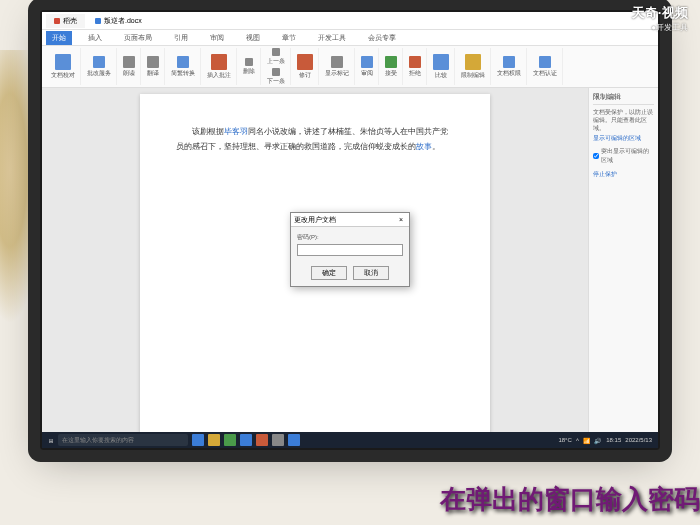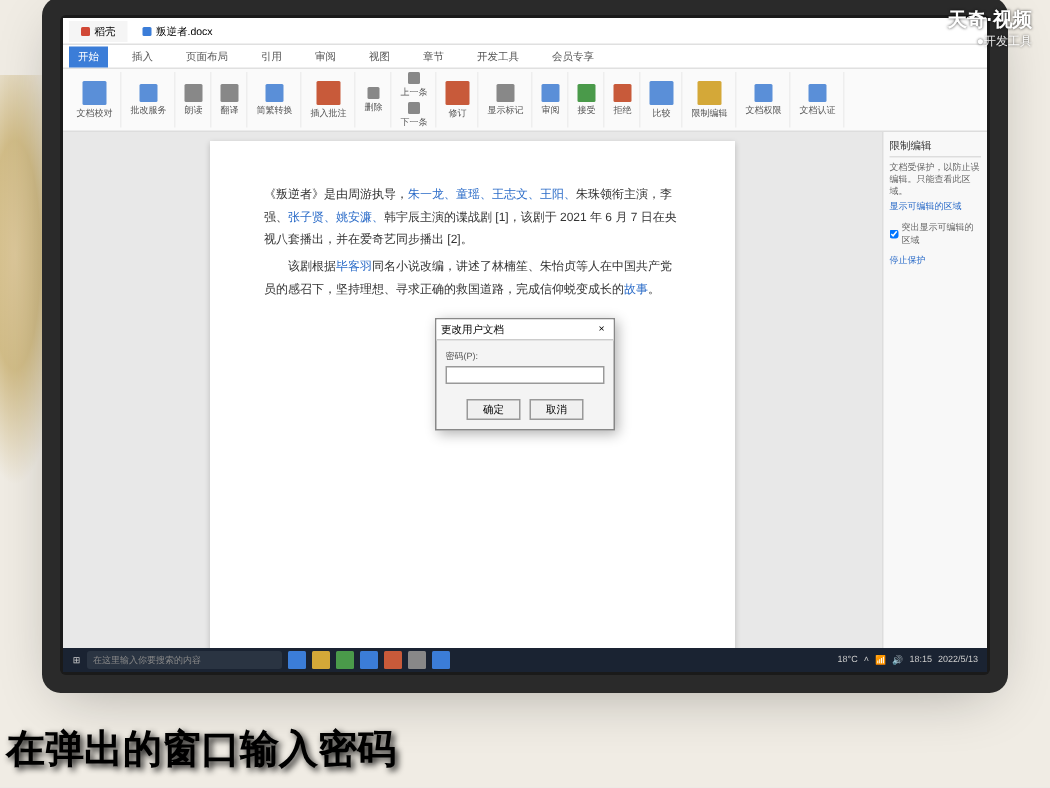--- a/index.html
+++ b/index.html
@@ -3,21 +3,21 @@
 <meta charset="utf-8">
 <style>
 *{margin:0;padding:0;box-sizing:border-box;font-family:"Microsoft YaHei",SimSun,sans-serif}
 body{width:700px;height:525px;background:#f0ece4;position:relative;overflow:hidden}
 .bgdeco{position:absolute;left:0;top:50px;width:50px;height:300px;background:radial-gradient(ellipse at 20% 40%,#d4b87a 0%,#c4a860 30%,transparent 60%);opacity:.7}
 .monitor{position:absolute;left:40px;top:10px;width:620px;height:440px;background:#1a1a1a;border-radius:4px;box-shadow:0 0 0 12px #2a2a2a,0 10px 40px rgba(0,0,0,.3)}
 .screen{position:absolute;left:2px;top:2px;right:2px;bottom:2px;background:#fff;overflow:hidden}
 .watermark{position:absolute;right:12px;top:4px;color:#fff;font-size:12px;text-align:right;z-index:999;text-shadow:0 0 2px rgba(0,0,0,.8)}
 .watermark .wl1{font-size:13px;font-weight:bold}
 .watermark .wl2{font-size:8px;opacity:.9}
-.subtitle{position:absolute;bottom:8px;left:4px;right:0;text-align:left;color:#000000;font-size:26px;font-weight:bold;text-shadow:2px 2px 4px rgba(0,0,0,.9);z-index:1000}
+.subtitle{position:absolute;bottom:8px;left:16px;right:0;text-align:right;color:#701a75;font-size:26px;font-weight:bold;text-shadow:2px 2px 4px rgba(0,0,0,.9);z-index:1000}
 
 .wtitle{height:18px;background:#fff;border-bottom:1px solid #e0e0e0;display:flex;align-items:center;font-size:8px;padding:0 4px}
 .wtabs{display:flex;gap:2px}
 .wtab{padding:2px 8px;background:#f5f5f5;font-size:7px;display:flex;align-items:center;gap:3px}
 .wtab.active{background:#fff}
 .wtab .ico{width:6px;height:6px;background:#d14836;border-radius:1px}
 .ribbon-tabs{height:16px;display:flex;align-items:center;font-size:7px;color:#555;border-bottom:1px solid #e0e0e0;padding-left:4px;gap:10px}
 .rtab{padding:2px 6px;cursor:pointer}
 .rtab.active{background:#3b7dd8;color:#fff}
 .ribbon{height:42px;background:#fafafa;border-bottom:1px solid #ddd;display:flex;align-items:center;padding:2px 4px;gap:1px}
@@ -194,23 +194,20 @@
   <div class="rgrp">
           <div class="rbtn">
             <div class="ric"></div>
             <span>文档认证</span>
           </div>
         </div>
 </div>
 
 <div class="doc-area">
   <div class="page">
-    <p>
-      <span>《叛逆者》是由周游执导，</span><span class="blue">朱一龙、童瑶、王志文、王阳、</span><span>朱珠领衔主演，李强、</span><span class="blue">张子贤、姚安濂、</span><span>韩宇辰主演的谍战剧 [1]，该剧于 2021 年 6 月 7 日在央视八套播出，并在爱奇艺同步播出 [2]。</span>
-    </p>
     <p style="text-indent:16px;margin-top:2px">
       <span>该剧根据</span><span class="blue">毕客羽</span><span>同名小说改编，讲述了林楠笙、朱怡贞等人在中国共产党员的感召下，坚持理想、寻求正确的救国道路，完成信仰蜕变成长的</span><span class="blue">故事</span><span>。</span>
     </p>
   </div>
 </div>
 
 <div class="rpanel">
   <div class="ptit">限制编辑</div>
   <div class="pitem">文档受保护，以防止误编辑。只能查看此区域。</div>
   <div class="pitem" style="color:#2a6bc8">显示可编辑的区域</div>

